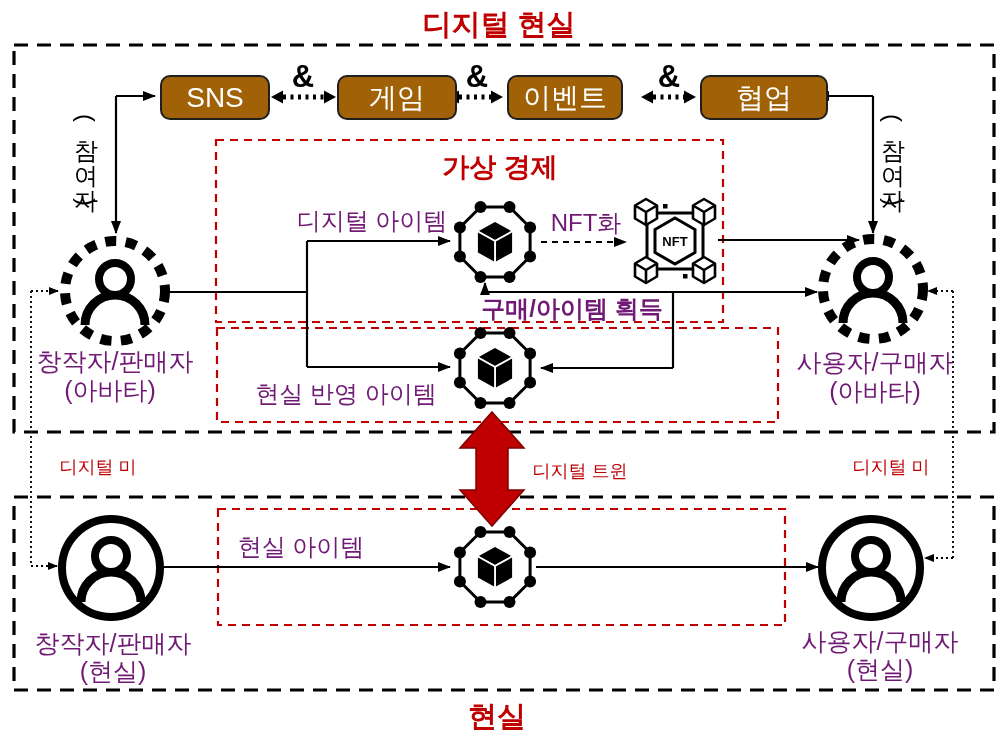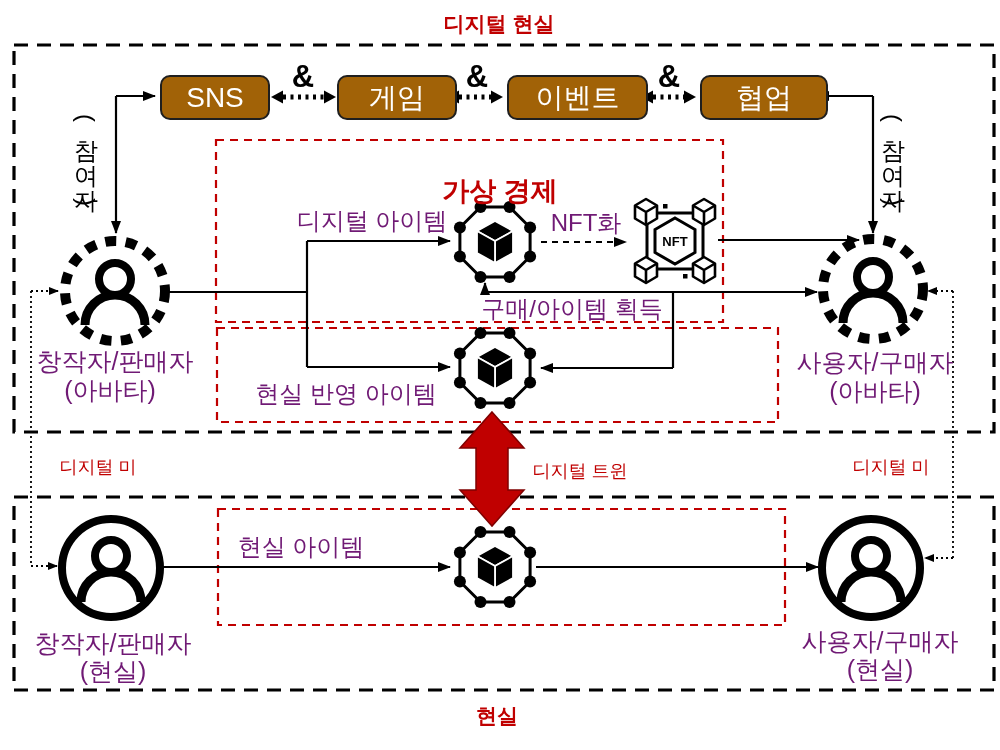--- a/index.html
+++ b/index.html
@@ -4,21 +4,21 @@
 <style>
   html,body{margin:0;padding:0;background:#fff;}
   #canvas{
     position:relative;width:1000px;height:750px;background:#fff;overflow:hidden;
     font-family:"Liberation Sans","DejaVu Sans",sans-serif;color:#000;
   }
   svg{position:absolute;left:0;top:0;}
   .lbl{position:absolute;transform:translate(-50%,-50%);white-space:nowrap;
        font-size:24px;line-height:1.05;color:#701a75;}
   .actor-lbl{font-size:25px;text-align:center;}
-  .title{font-size:21px;font-weight:bold;color:#C00000;}
+  .title{font-size:29px;font-weight:bold;color:#C00000;}
   .platform-box{
     position:absolute;height:45px;display:flex;align-items:center;justify-content:center;
     background:#a16207;border:2px solid #1f1f1f;border-radius:10px;
     color:#fff;font-size:28px;box-sizing:border-box;
   }
   .amp{position:absolute;transform:translate(-50%,-50%);font-size:31px;font-weight:bold;color:#000;}
   .vtext{
     position:absolute;writing-mode:vertical-rl;text-orientation:mixed;
     font-size:24px;letter-spacing:1px;color:#000;
   }
@@ -153,48 +153,48 @@
 
     <use href="#icon-avatar" x="115" y="291"></use>
     <use href="#icon-avatar" x="873" y="289"></use>
 
     <use href="#icon-person" x="111" y="568"></use>
     <use href="#icon-person" x="871" y="568"></use>
   </svg>
 
   <div class="lbl title" style="left:499px;top:24px;">디지털 현실</div>
   <div class="lbl title" style="left:497px;top:716px;">현실</div>
-  <div class="lbl title" style="left:500px;top:167px;font-size:27px;margin-top:24px;">가상 경제</div>
+  <div class="lbl title" style="left:500px;top:167px;font-size:27px;">가상 경제</div>
   <div class="lbl redmid" style="left:98px;top:467px;">디지털 미</div>
   <div class="lbl redmid" style="left:580px;top:471px;">디지털 트윈</div>
   <div class="lbl redmid" style="left:891px;top:467px;">디지털 미</div>
 
   <div class="platform-box" style="left:160px;top:75px;width:110px;">
     <span>SNS</span>
   </div>
   <div class="platform-box" style="left:337px;top:75px;width:120px;">
     <span>게임</span>
   </div>
-  <div class="platform-box" style="left:507px;top:75px;width:141px;">
+  <div class="platform-box" style="left:507px;top:75px;width:116px;">
     <span>이벤트</span>
   </div>
   <div class="platform-box" style="left:700px;top:75px;width:128px;">
     <span>협업</span>
   </div>
 
   <div class="amp" style="left:303px;top:77px;">&amp;</div>
   <div class="amp" style="left:477px;top:77px;">&amp;</div>
   <div class="amp" style="left:669px;top:77px;">&amp;</div>
 
   <div class="vtext" style="left:70px;top:114px;">(참여자)</div>
   <div class="vtext" style="left:877px;top:114px;">(참여자)</div>
 
   <div class="lbl" style="left:372px;top:221px;">디지털 아이템</div>
   <div class="lbl" style="left:586px;top:223px;">NFT화</div>
-  <div class="lbl" style="left:572px;top:309px;">구매/아이템 획득</div>
+  <div class="lbl" style="left:572px;top:309px;font-weight:bold;">구매/아이템 획득</div>
   <div class="lbl" style="left:346px;top:394px;">현실 반영 아이템</div>
   <div class="lbl" style="left:301px;top:547px;">현실 아이템</div>
 
   <div class="lbl actor-lbl" style="left:115px;top:361px;">창작자/판매자</div>
   <div class="lbl actor-lbl" style="left:110px;top:390px;">(아바타)</div>
 
   <div class="lbl actor-lbl" style="left:875px;top:362px;">사용자/구매자</div>
   <div class="lbl actor-lbl" style="left:875px;top:391px;">(아바타)</div>
 
   <div class="lbl actor-lbl" style="left:113px;top:643px;">창작자/판매자</div>

